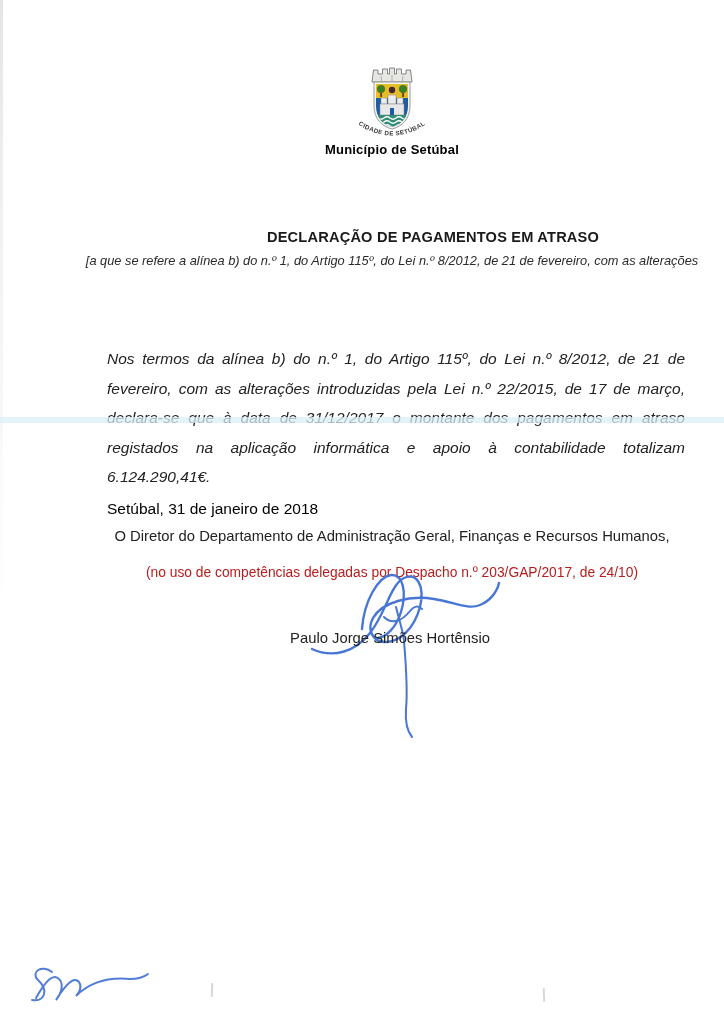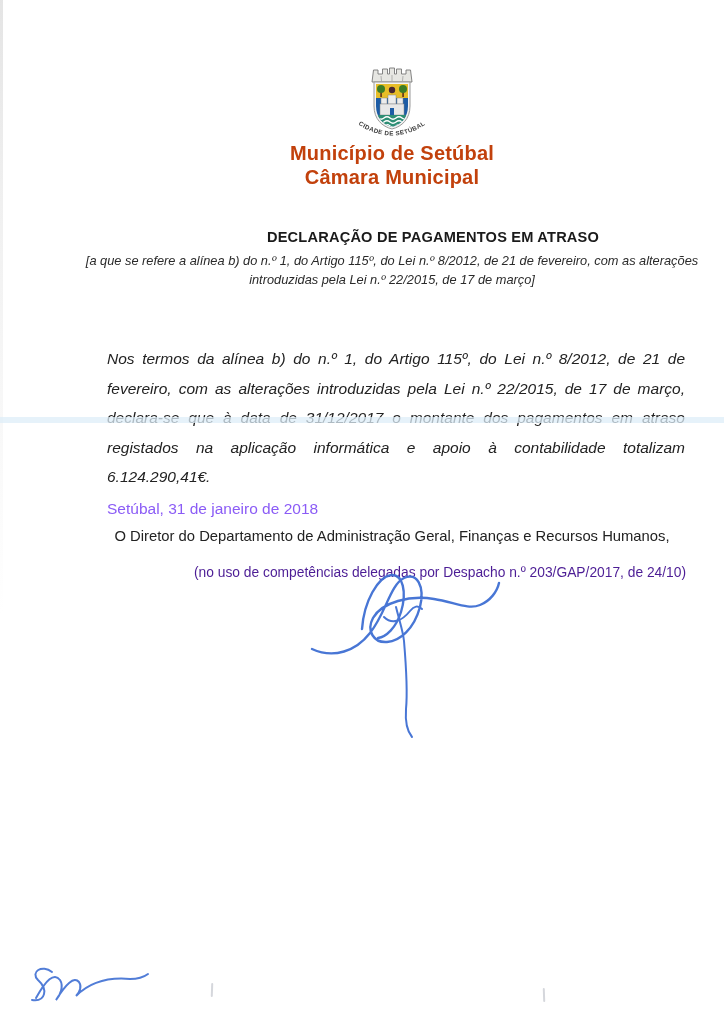--- a/index.html
+++ b/index.html
@@ -10,30 +10,30 @@
   }
   .edge-artifact{
     position:absolute;left:0;top:0;width:3px;height:1024px;
     background:linear-gradient(to bottom,#cfcfcf 0%,#e4e4e4 20%,rgba(230,230,230,0) 60%);
     opacity:.55;
   }
   .centered{
     position:absolute;left:392px;transform:translateX(-50%);
     white-space:nowrap;text-align:center;
   }
-  .org-line{font-size:20px;font-weight:bold;color:#c2410c;letter-spacing:.2px;}
+  .org-line{font-size:13px;font-weight:bold;color:#000000;letter-spacing:.2px;}
   .doc-title{font-size:14.6px;font-weight:bold;color:#1a1a1a;letter-spacing:.2px;margin-left:41px;}
   .doc-subtitle{font-size:12.8px;font-style:italic;color:#2a2a2a;}
   .body-par{
     position:absolute;left:107px;top:344px;width:578px;
     font-size:15.5px;line-height:29.5px;text-align:justify;color:#222222;font-style:italic;
   }
-  .dateline{position:absolute;left:107px;top:500px;font-size:15.5px;color:#8b5cf6;text-align:center;}
+  .dateline{position:absolute;left:107px;top:500px;font-size:15.5px;color:#000000;text-align:center;}
   .role-line{font-size:14.8px;color:#222222;}
-  .deleg-line{font-size:13.8px;color:#4c1d95;margin-left:48px;}
+  .deleg-line{font-size:13.8px;color:#b91c1c;}
   .signer-name{font-size:14.8px;color:#222222;}
   .scan-band{
     position:absolute;left:0;top:417px;width:724px;height:6px;
     background:#ddedf8;opacity:.75;
   }
   .fold-tick{
     position:absolute;width:2px;height:14px;background:#b9bcc4;opacity:.6;border-radius:1px;
   }
   .sig-svg{position:absolute;left:300px;top:571px;}
   .initials-svg{position:absolute;left:16px;top:952px;}
@@ -85,44 +85,43 @@
         <path d="M 24,64 q 3,-2.5 6,0 t 6,0 t 6,0 t 6,0 t 6,0 t 6,0" stroke="#ffffff" stroke-width="1.4" fill="none"></path>
       </g>
     </g>
 
     <text font-family="Liberation Sans, sans-serif" font-size="6.2" font-weight="bold" fill="#3a3a3a" letter-spacing="0.4">
       <textPath href="#arcpath" startOffset="50%" text-anchor="middle">CIDADE DE SETÚBAL</textPath>
     </text>
   </svg>
 
   <div class="centered org-line" style="top:142px">Município de Setúbal</div>
-  <div class="centered org-line" style="top:166px">Câmara Municipal</div>
 
   <div class="centered doc-title" style="top:229px">DECLARAÇÃO DE PAGAMENTOS EM ATRASO</div>
   <div class="centered doc-subtitle" style="top:253px">[a que se refere a alínea b) do n.º 1, do Artigo 115º, do Lei n.º 8/2012, de 21 de fevereiro, com as alterações</div>
-  <div class="centered doc-subtitle" style="top:272px">introduzidas pela Lei n.º 22/2015, de 17 de março]</div>
 
   <div class="body-par">Nos termos da alínea b) do n.º 1, do Artigo 115º, do Lei n.º 8/2012, de 21 de fevereiro, com as alterações introduzidas pela Lei n.º 22/2015, de 17 de março, declara-se que à data de 31/12/2017 o montante dos pagamentos em atraso registados na aplicação informática e apoio à contabilidade totalizam 6.124.290,41€.</div>
 
   <div class="scan-band"></div>
 
   <div class="dateline">Setúbal, 31 de janeiro de 2018</div>
 
   <div class="centered role-line" style="top:528px">O Diretor do Departamento de Administração Geral, Finanças e Recursos Humanos,</div>
   <div class="centered deleg-line" style="top:565px">(no uso de competências delegadas por Despacho n.º 203/GAP/2017, de 24/10)</div>
 
   <svg class="sig-svg" width="210" height="170" viewBox="0 0 210 170">
     <g fill="none" stroke="#3f6fd3" stroke-width="2.4" stroke-linecap="round" opacity="0.95">
       <path d="M 12,78 C 34,88 56,80 70,62 C 86,42 90,14 104,7 C 117,1 125,15 120,36 C 114,58 100,70 87,71 C 74,72 66,60 73,47 C 82,31 110,24 134,28 C 154,31 168,39 180,34 C 190,30 197,21 199,12"></path>
       <path d="M 62,58 C 64,30 78,6 91,4 C 103,3 107,21 101,41 C 96,57 86,66 78,67"></path>
       <path d="M 96,36 C 100,52 103,60 104,70 C 106,94 108,118 106,138 C 105,152 107,160 112,166" stroke-width="2"></path>
       <path d="M 84,46 C 92,54 102,50 110,40 C 114,35 118,34 122,38" stroke-width="2"></path>
     </g>
   </svg>
 
+  <div class="centered signer-name" style="top:630px;left:390px">Paulo Jorge Simões Hortênsio</div>
 
   <svg class="initials-svg" width="140" height="64" viewBox="0 0 140 64">
     <g fill="none" stroke="#3f6fd3" stroke-width="2" stroke-linecap="round" opacity="0.9">
       <path d="M 36,20 C 26,12 14,20 22,28 C 32,37 30,50 16,48"></path>
       <path d="M 20,46 C 30,28 38,20 44,28 C 48,34 44,44 40,48 C 50,32 58,24 63,30 C 66,34 64,40 60,44 C 74,30 92,25 114,27 C 122,27 128,25 132,22"></path>
     </g>
   </svg>
 
   <div class="fold-tick" style="left:211px;top:983px;transform:rotate(2deg)"></div>
   <div class="fold-tick" style="left:543px;top:988px;transform:rotate(-2deg)"></div>

